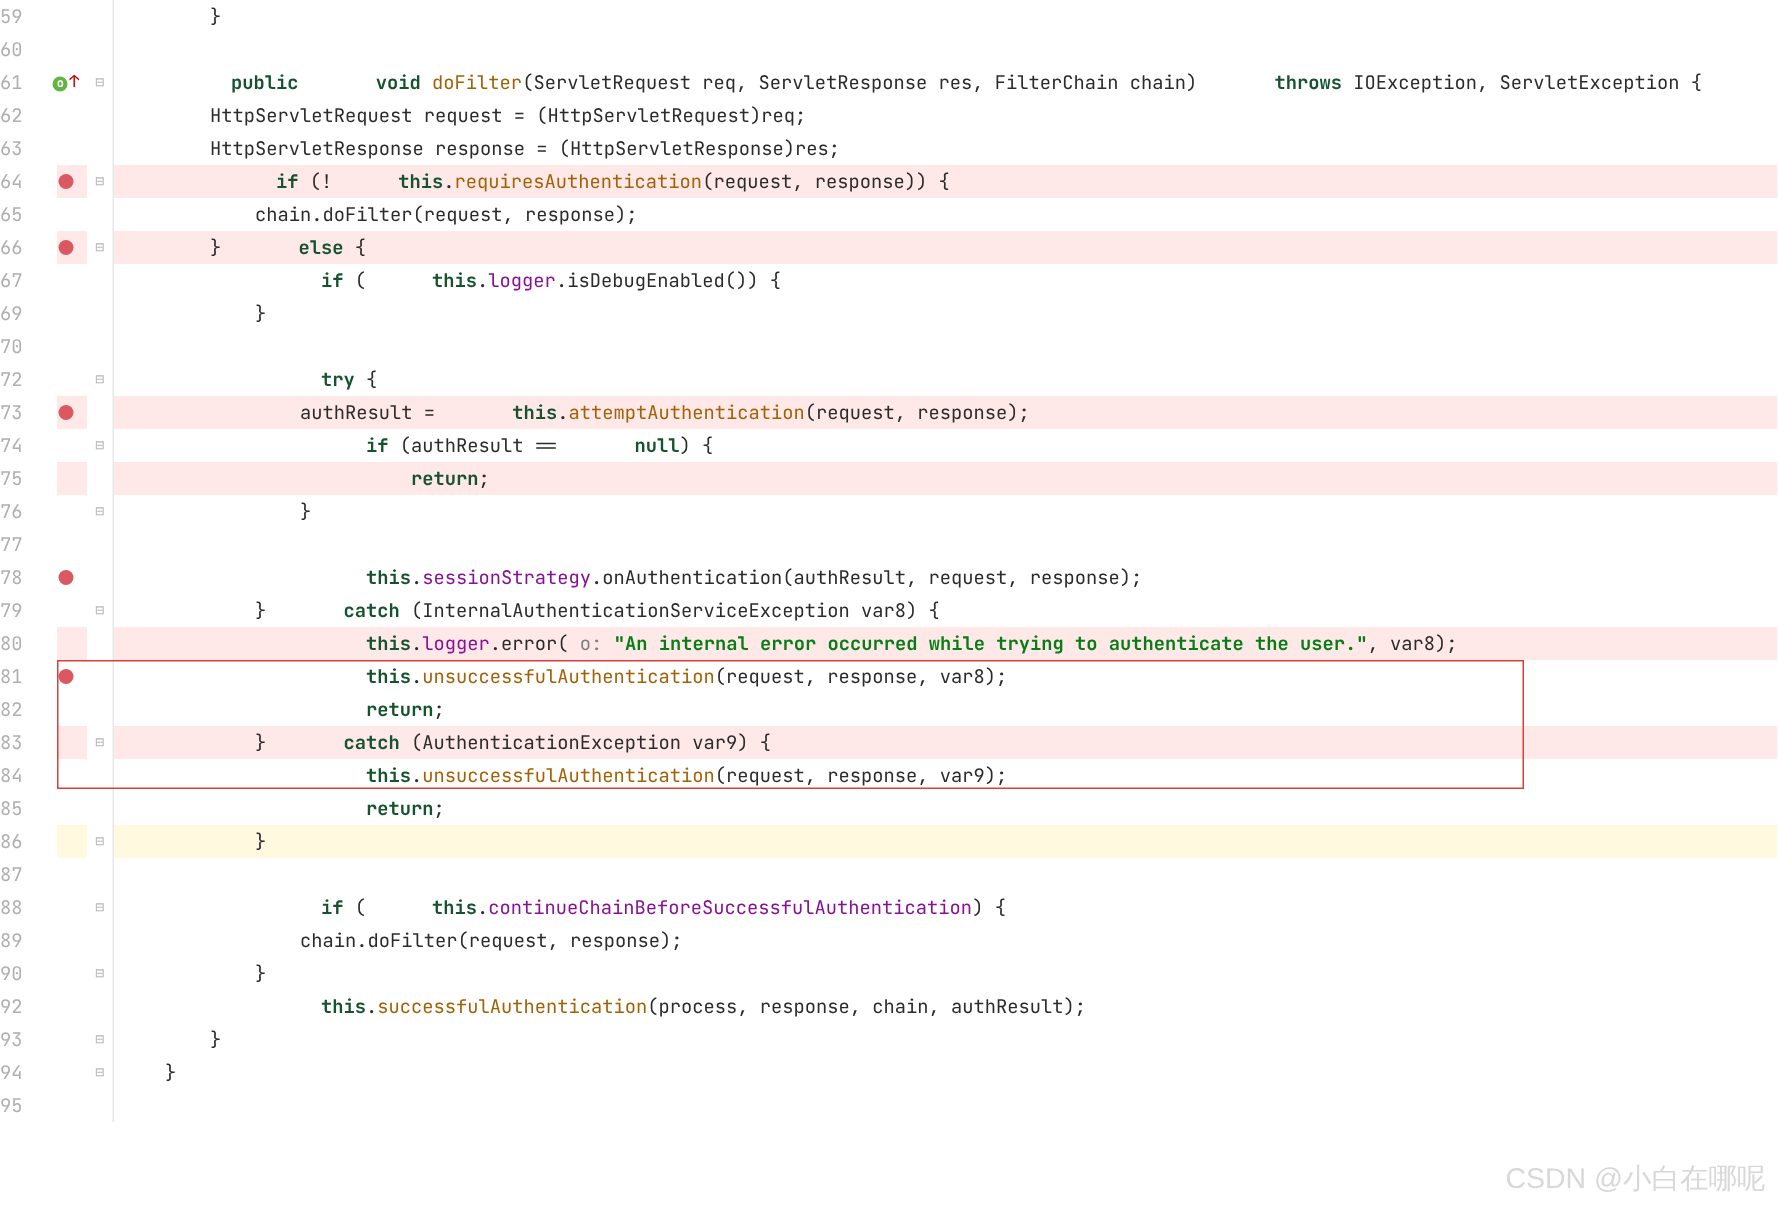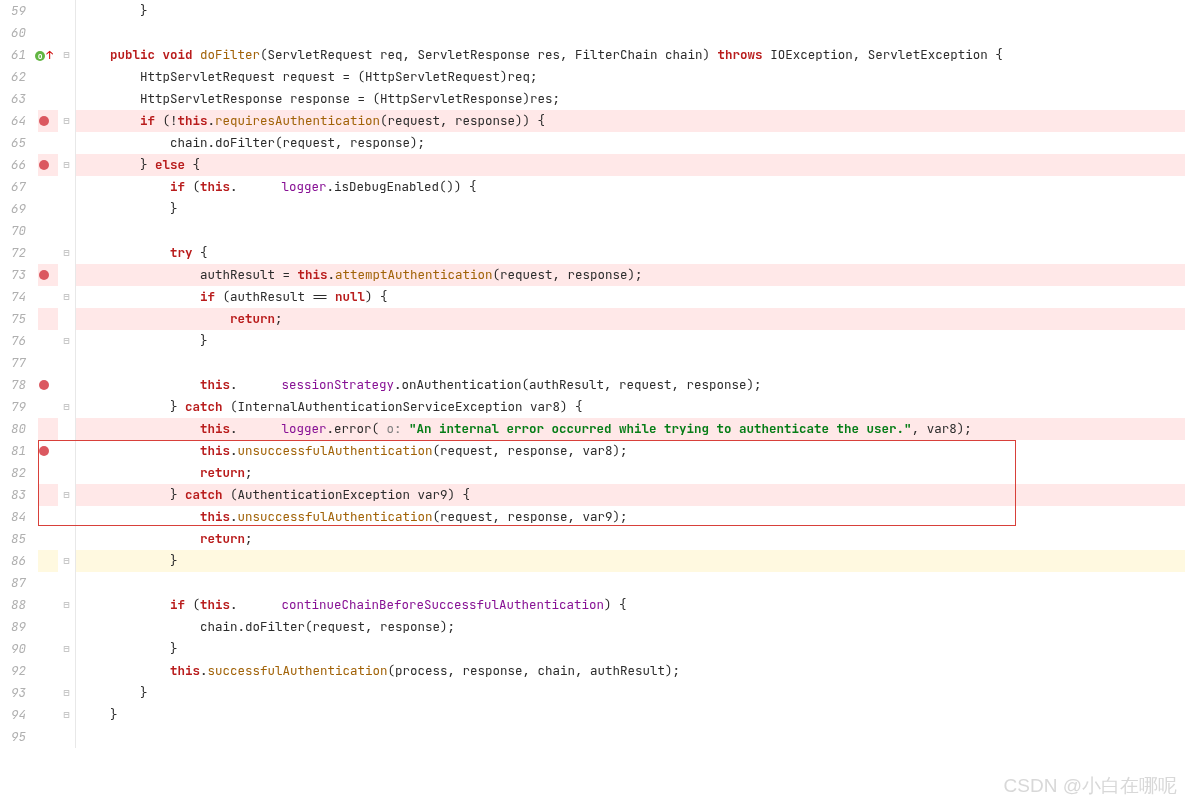--- a/index.html
+++ b/index.html
@@ -8,29 +8,27 @@
     font-family: "JetBrains Mono", Menlo, Consolas, "DejaVu Sans Mono", monospace;
     font-size: 12.5px;
     background: #ffffff;
     color: #2b2b2b;
     position: relative;
   }
   .editor { display: flex; flex-direction: column; width: 100%; }
   .line { display: flex; align-items: stretch; height: 22px; line-height: 22px; }
   .gutter {
     width: 30px;
-    text-align: right;
     padding-right: 4px;
     color: #b0b0b0;
     background: #ffffff;
     user-select: none;
     flex: 0 0 30px;
     position: relative;
     z-index: 3;
-    font-style: italic;
   }
   .marker {
     width: 28px;
     flex: 0 0 28px;
     display: flex;
     align-items: center;
     justify-content: center;
     position: relative;
     z-index: 3;
   }
@@ -51,23 +49,23 @@
     position: relative;
     z-index: 3;
     background: #ffffff;
   }
   .code {
     flex: 1;
     white-space: pre;
     padding-left: 4px;
     position: relative;
   }
-  .kw   { color: #b91c1c; font-weight: bold; }
+  .kw   { color: #14532d; font-weight: bold; margin-left: 44px; }
   .meth { color: #a16207; }
-  .field{ color: #871094; margin-left: 44px; }
+  .field{ color: #871094; }
   .str  { color: #067d17; font-weight: bold; }
   .gray { color: #808080; }
 
   
   .rowbg {
     position: absolute;
     left: 38px; 
     right: 0;
     height: 22px;
     z-index: 0;

